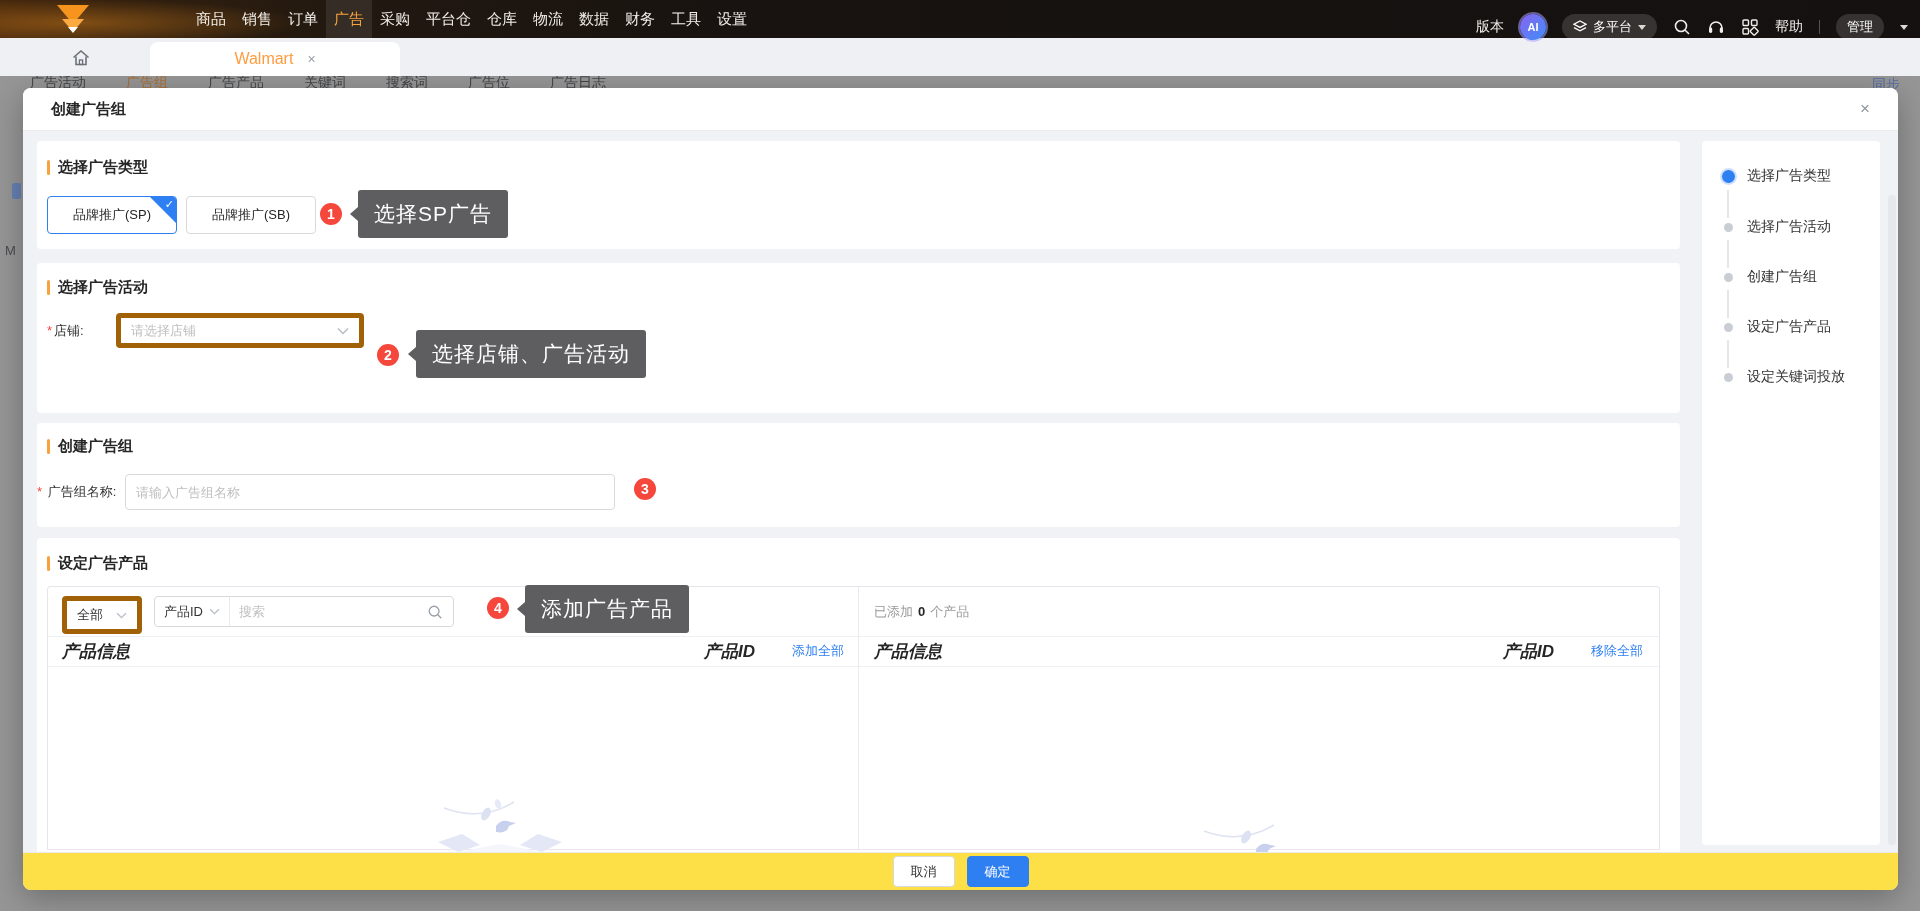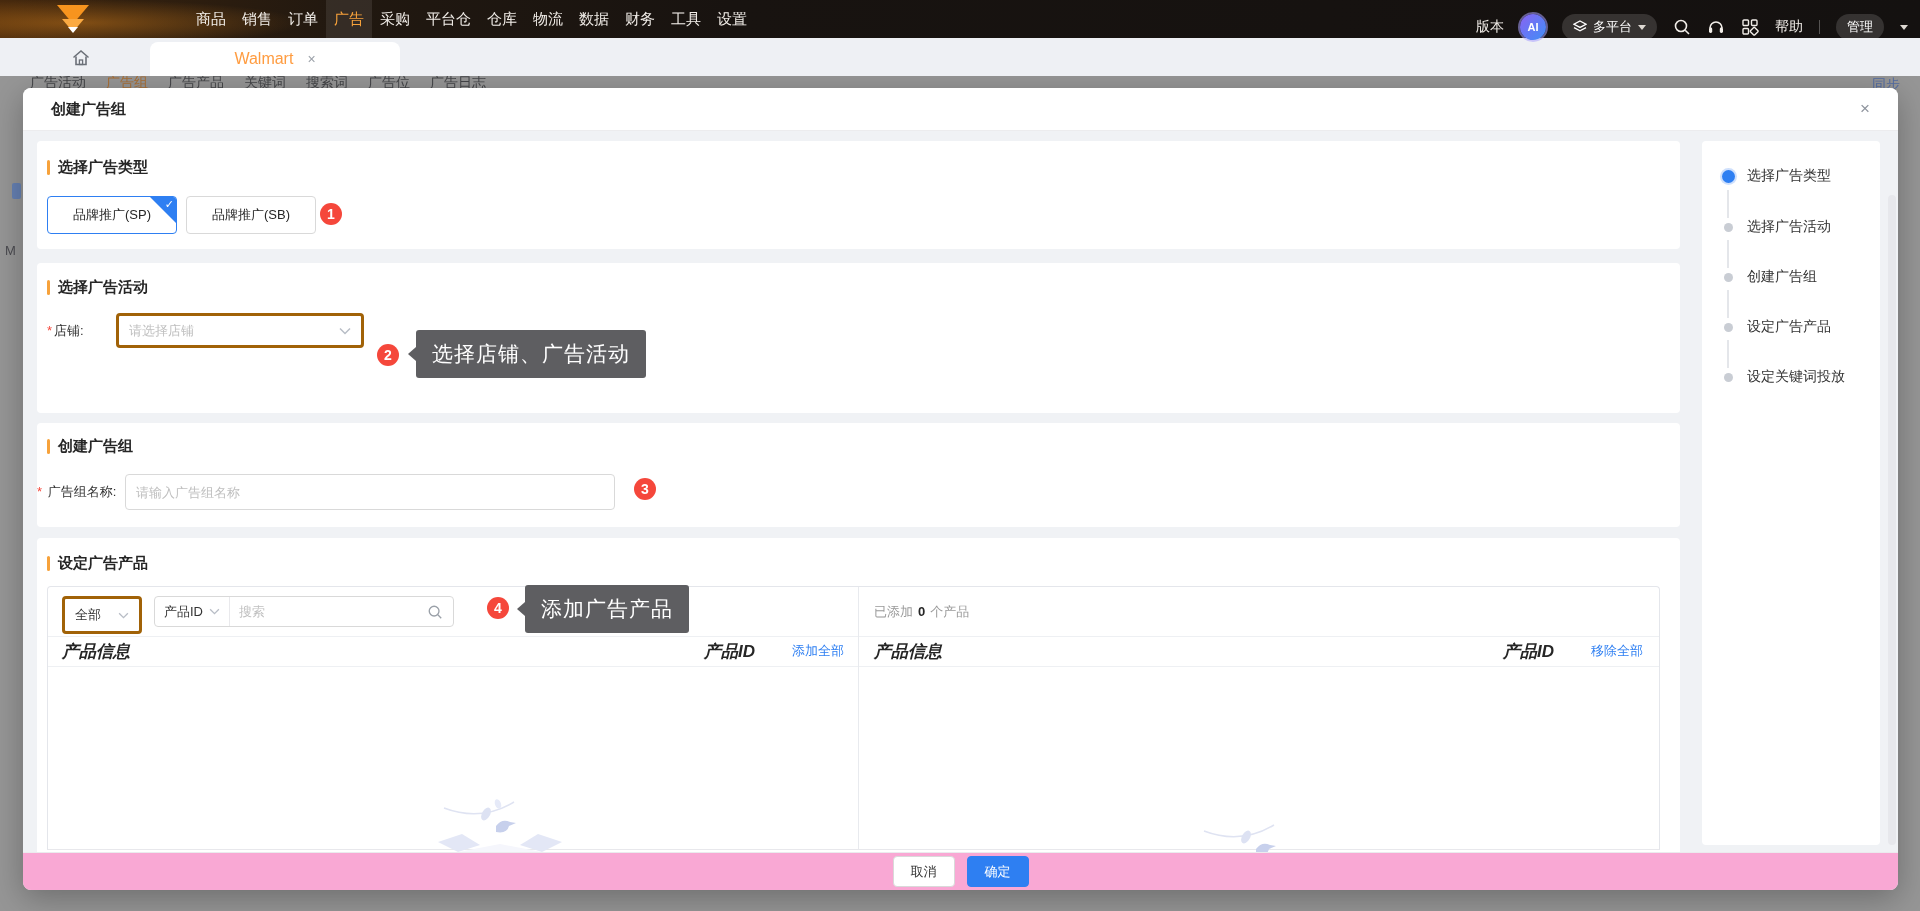--- a/index.html
+++ b/index.html
@@ -25,35 +25,35 @@
   .nav-divider{width:1px;height:14px;background:rgba(255,255,255,.28);}
   .nav-icon{display:flex;align-items:center;cursor:pointer;}
   
   .tabbar{position:absolute;top:38px;left:0;right:0;height:38px;background:#eef0f4;z-index:29;}
   .home-tab{position:absolute;left:64px;top:7px;width:34px;height:26px;display:flex;align-items:center;justify-content:center;cursor:pointer;}
   .page-tab{position:absolute;left:150px;top:4px;width:250px;height:34px;background:#fff;border-radius:8px 8px 0 0;
     display:flex;align-items:center;justify-content:center;gap:14px;cursor:pointer;}
   .page-tab .t{color:#ff9c40;font-size:16px;}
   .page-tab .x{color:#9ba1a9;font-size:14px;cursor:pointer;}
   
-  .bg-tabs{position:absolute;top:74px;left:30px;height:14px;overflow:hidden;display:flex;gap:20px;z-index:5;}
+  .bg-tabs{position:absolute;top:74px;left:30px;height:14px;overflow:hidden;display:flex;gap:40px;z-index:5;}
   .bg-tab{font-size:14px;color:rgba(45,46,50,.78);white-space:nowrap;}
   .bg-tab.active{color:rgba(170,107,45,.92);}
   .bg-sync{position:absolute;top:76px;left:1872px;font-size:14px;color:rgba(70,100,165,.85);z-index:5;}
   .bg-m{position:absolute;top:243px;left:5px;font-size:13px;color:rgba(50,50,56,.75);z-index:5;}
   .bg-blue{position:absolute;top:183px;left:12px;width:9px;height:16px;background:rgba(45,105,215,.45);border-radius:2px;z-index:5;}
   
   .modal{position:absolute;left:23px;top:88px;width:1875px;height:802px;background:#f0f2f5;border-radius:8px;
     z-index:20;box-shadow:0 8px 32px rgba(0,0,0,.28);}
   .modal-header{position:absolute;top:0;left:0;right:0;height:43px;background:#fff;border-radius:8px 8px 0 0;
     border-bottom:1px solid #ececee;box-sizing:border-box;}
   .modal-title{position:absolute;left:28px;top:0;line-height:42px;font-size:15px;font-weight:600;color:#262626;}
   .modal-close{position:absolute;right:28px;top:0;line-height:42px;font-size:17px;color:#8f959e;cursor:pointer;}
   .modal-body{position:absolute;top:43px;bottom:38px;left:0;right:0;}
-  .modal-footer{position:absolute;bottom:0;left:0;right:0;height:38px;background:#f9a8d4;border-radius:0 0 8px 8px;
+  .modal-footer{position:absolute;bottom:0;left:0;right:0;height:38px;background:#fde047;border-radius:0 0 8px 8px;
     border-top:1px solid #ebebee;box-sizing:border-box;display:flex;align-items:center;justify-content:center;gap:12px;}
   .btn{height:31px;border-radius:4px;font-size:13px;padding:0 17px;cursor:pointer;
     font-family:"Liberation Sans","DejaVu Sans",sans-serif;}
   .btn-cancel{background:#fff;border:1px solid #d9d9d9;color:#333;}
   .btn-confirm{background:#2e7ff2;border:1px solid #2e7ff2;color:#fff;}
   .modal-scroll{position:absolute;right:2px;top:107px;width:8px;height:650px;background:#e7e8ec;border-radius:4px;z-index:26;}
   
   .card{position:absolute;background:#fff;border-radius:4px;}
   .card1{left:14px;top:10px;width:1643px;height:108px;}
   .card2{left:14px;top:132px;width:1643px;height:150px;}
@@ -74,21 +74,21 @@
     font-size:14px;font-weight:bold;display:flex;align-items:center;justify-content:center;z-index:3;}
   .tip{position:absolute;height:48px;background:rgba(82,82,85,.93);border-radius:3px;color:#fff;
     font-size:21px;font-weight:500;letter-spacing:1px;display:inline-flex;align-items:center;
     padding:0 16px;white-space:nowrap;z-index:3;}
   .tip::before{content:"";position:absolute;left:-8px;top:50%;margin-top:-7px;
     border-top:7px solid transparent;border-bottom:7px solid transparent;border-right:8px solid rgba(82,82,85,.93);}
   
   .frow{position:absolute;display:flex;align-items:center;height:35px;}
   .flabel{font-size:13px;color:#333;white-space:nowrap;}
   .req{color:#f5473b;margin-right:2px;}
-  .select{display:flex;align-items:center;justify-content:space-between;border:3px solid #a16207;border-radius:4px;
+  .select{display:flex;align-items:center;justify-content:space-between;border:5px solid #a16207;border-radius:4px;
     background:#fff;box-sizing:border-box;padding:0 10px;cursor:pointer;}
   .ph{color:#bfbfbf;font-size:13px;}
   .val{color:#333;font-size:13px;}
   .text-input{border:1px solid #d9d9d9;border-radius:4px;box-sizing:border-box;padding:0 10px;font-size:13px;color:#333;
     font-family:"Liberation Sans","DejaVu Sans",sans-serif;outline:none;}
   .text-input::placeholder{color:#bfbfbf;}
   
   .panel{position:absolute;left:10px;top:48px;width:1613px;bottom:2px;background:#fff;
     border:1px solid #e4e6eb;border-bottom:1px solid #e8e8ec;border-radius:4px 4px 0 0;box-sizing:border-box;}
   .v-divider{position:absolute;left:810px;top:0;bottom:0;width:1px;background:#e8eaee;}
@@ -223,20 +223,21 @@
           <div class="type-btn selected">
             <span>品牌推广(SP)</span>
             <span class="corner"></span>
             <span class="check">✓</span>
           </div>
           <div class="type-btn">
             <span>品牌推广(SB)</span>
           </div>
         </div>
         <div class="badge" style="left:283px;top:62px;">1</div>
+        <div class="tip" style="left:321px;top:49px;">选择SP广告</div>
       </div>
 
       <div class="card card2">
         <div class="sec-title" style="top:15px;">
           <span class="sec-bar"></span>
           <span>选择广告活动</span>
         </div>
         <div class="frow" style="left:10px;top:50px;">
           <span class="flabel" style="width:69px;"><span class="req">*</span><span>店铺:</span></span>
           <div class="select" style="width:248px;height:35px;">

